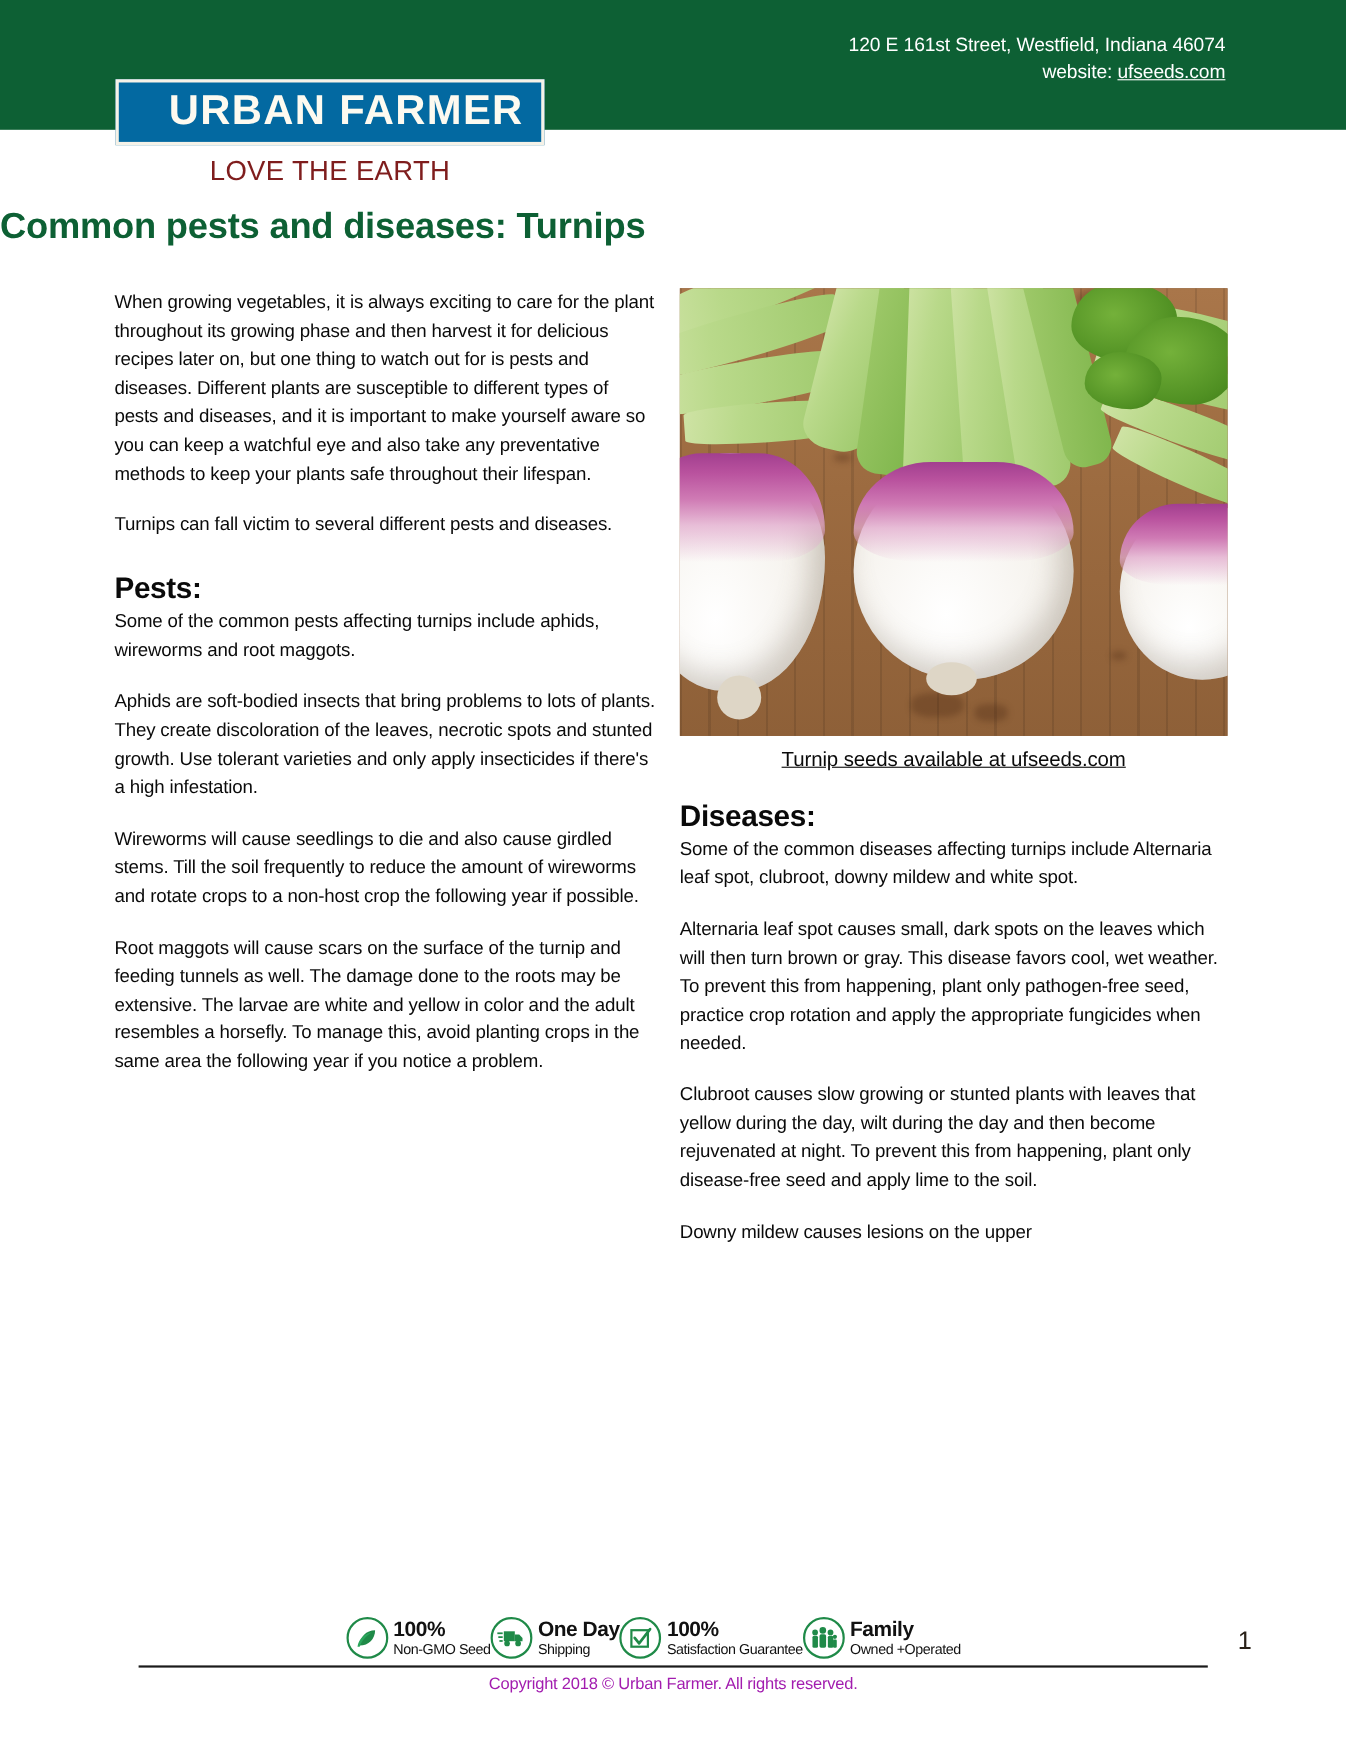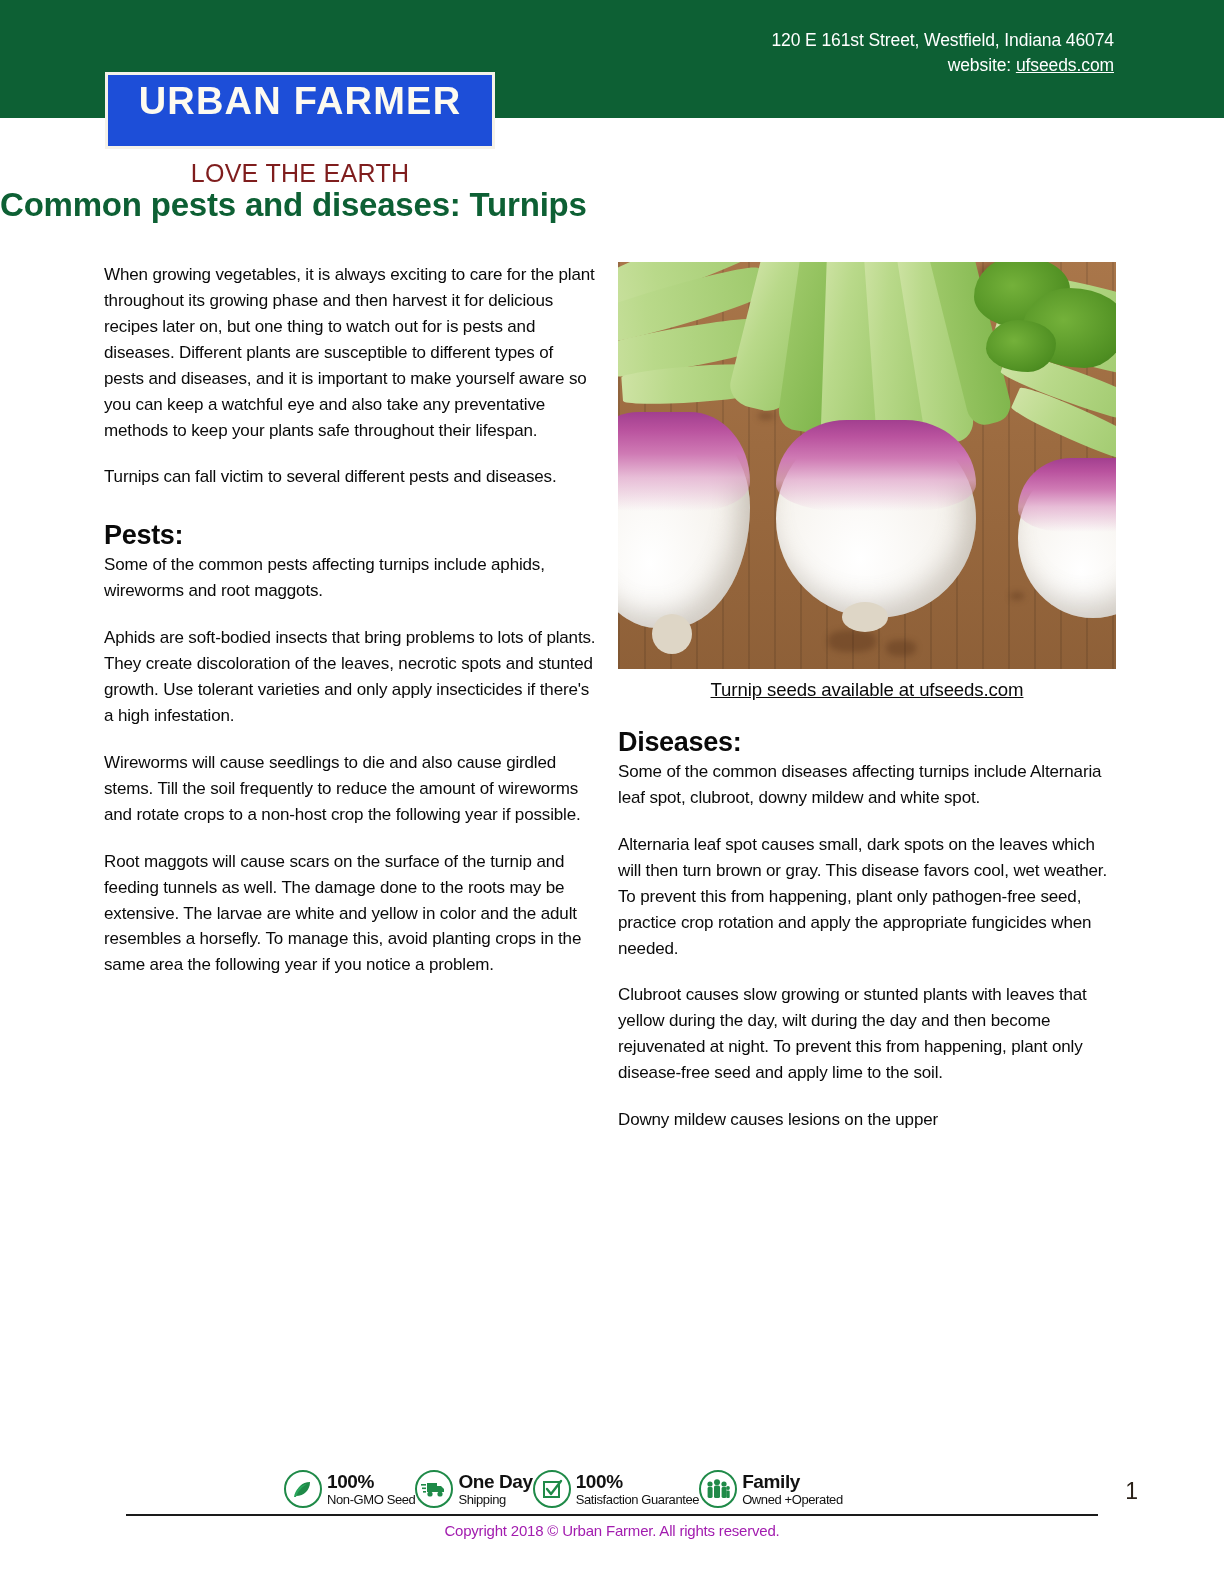--- a/index.html
+++ b/index.html
@@ -48,24 +48,24 @@
   }
 
   
   .logo-wrap {
     position: absolute;
     top: 72px;
     left: 105px;
     width: 390px;
   }
   .logo-box {
-    background: #1d4ed8;
+    background: #0369a1;
     border: 3px solid #f5f2e8;
-    padding: 7px 16px 26px 16px;
-    text-align: center;
+    padding: 7px 16px 9px 16px;
+    text-align: right;
   }
   .logo-text {
     color: #fdfaf0;
     font-size: 38px;
     font-weight: bold;
     letter-spacing: 1.2px;
     line-height: 1;
     font-family: "Liberation Sans", sans-serif;
   }
   .logo-tagline {
@@ -217,21 +217,21 @@
     height: 122px;
   }
 
   .badges {
     position: absolute;
     top: 8px;
     left: 280;
     left: 284px;
     width: 620px;
     display: flex;
-    justify-content: flex-start;
+    justify-content: center;
     align-items: center;
   }
   .badge { display: flex; align-items: center; gap: 5px; }
   .badge-ico {
     width: 38px; height: 38px;
     border: 2.2px solid #1f8a48;
     border-radius: 50%;
     display: flex; align-items: center; justify-content: center;
     flex: 0 0 auto;
   }

